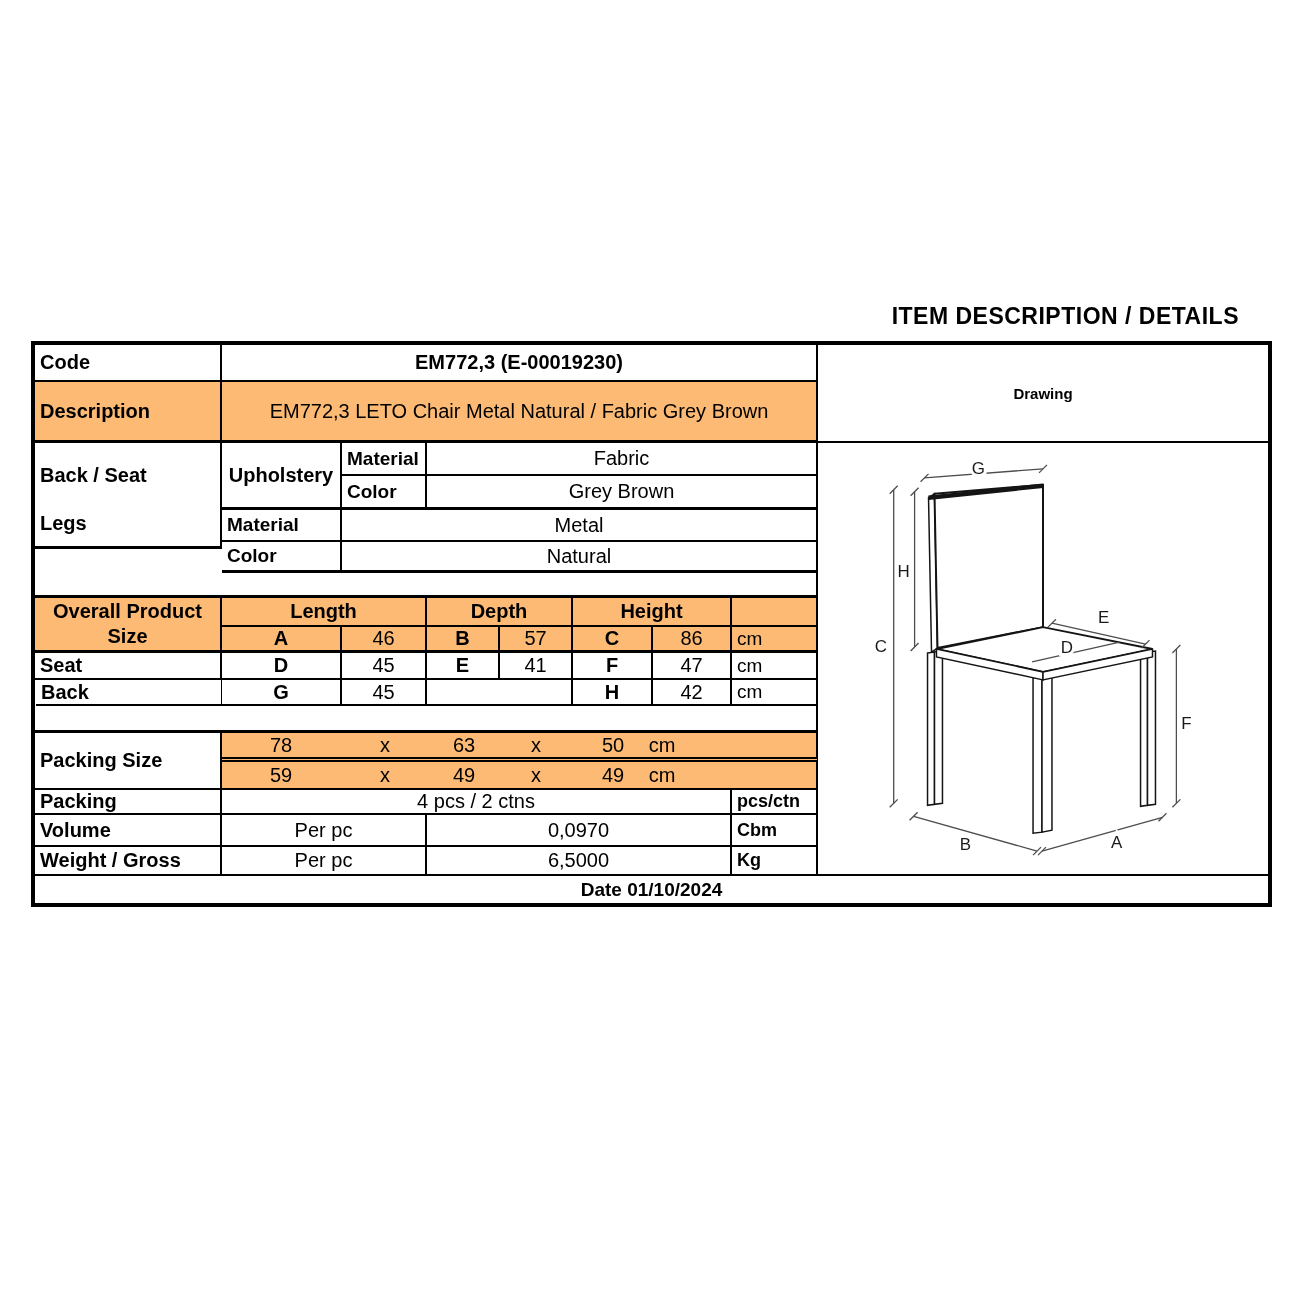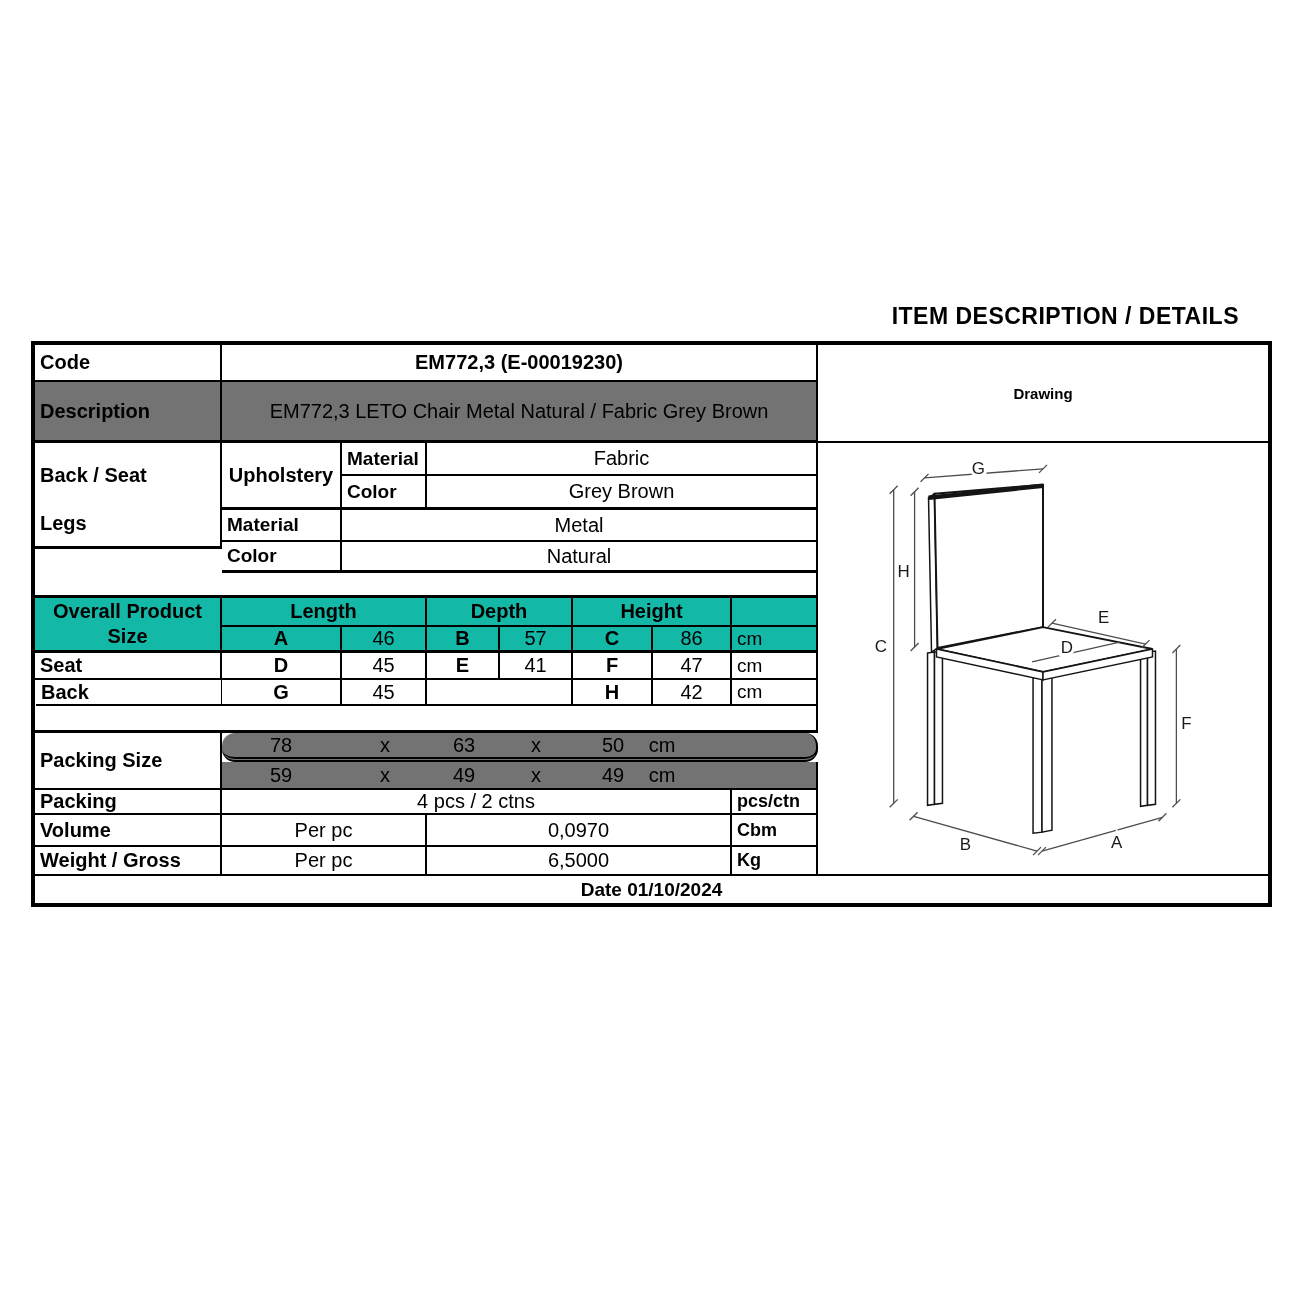--- a/index.html
+++ b/index.html
@@ -20,24 +20,24 @@
     position:absolute;box-sizing:border-box;background:#fff;
     border-right:2px solid #000;border-bottom:2px solid #000;
     display:flex;align-items:center;justify-content:center;
     font-size:20px;overflow:hidden;white-space:nowrap;
   }
   .cell.l{justify-content:flex-start;padding-left:5px;}
   .cell.bold{font-weight:bold;}
   .cell.f19{font-size:19px;}
   .cell.f18{font-size:18px;}
   .cell.f21{font-size:15px;}
-  .cell.grey{background:#737373;}
-  .cell.yellow{background:#14b8a6;}
+  .cell.grey{background:#fdba74;}
+  .cell.yellow{background:#fdba74;}
   .cell.bb3{border-bottom-width:3px;}
-  .cell.dbl{border-bottom:5px double #000;border-radius:13px;}
+  .cell.dbl{border-bottom:5px double #000;}
   .cell.nbr{border-right:none;}
   .cell.nbb{border-bottom:none;}
   .cell.wrap{white-space:normal;text-align:center;line-height:1.25;}
   .ps{position:absolute;top:50%;transform:translate(-50%,-50%);}
   .drawing-area svg{position:absolute;left:0;top:0;width:100%;height:100%;}
   .chair{fill:#ffffff;stroke:#141414;stroke-width:2;stroke-linejoin:miter;}
   .chair-thin{fill:#ffffff;stroke:#141414;stroke-width:1.5;}
   .dim{stroke:#4d4d4d;stroke-width:1.3;fill:none;}
   .dim-label{
     font-family:"Liberation Sans", sans-serif;font-size:17px;fill:#1a1a1a;

